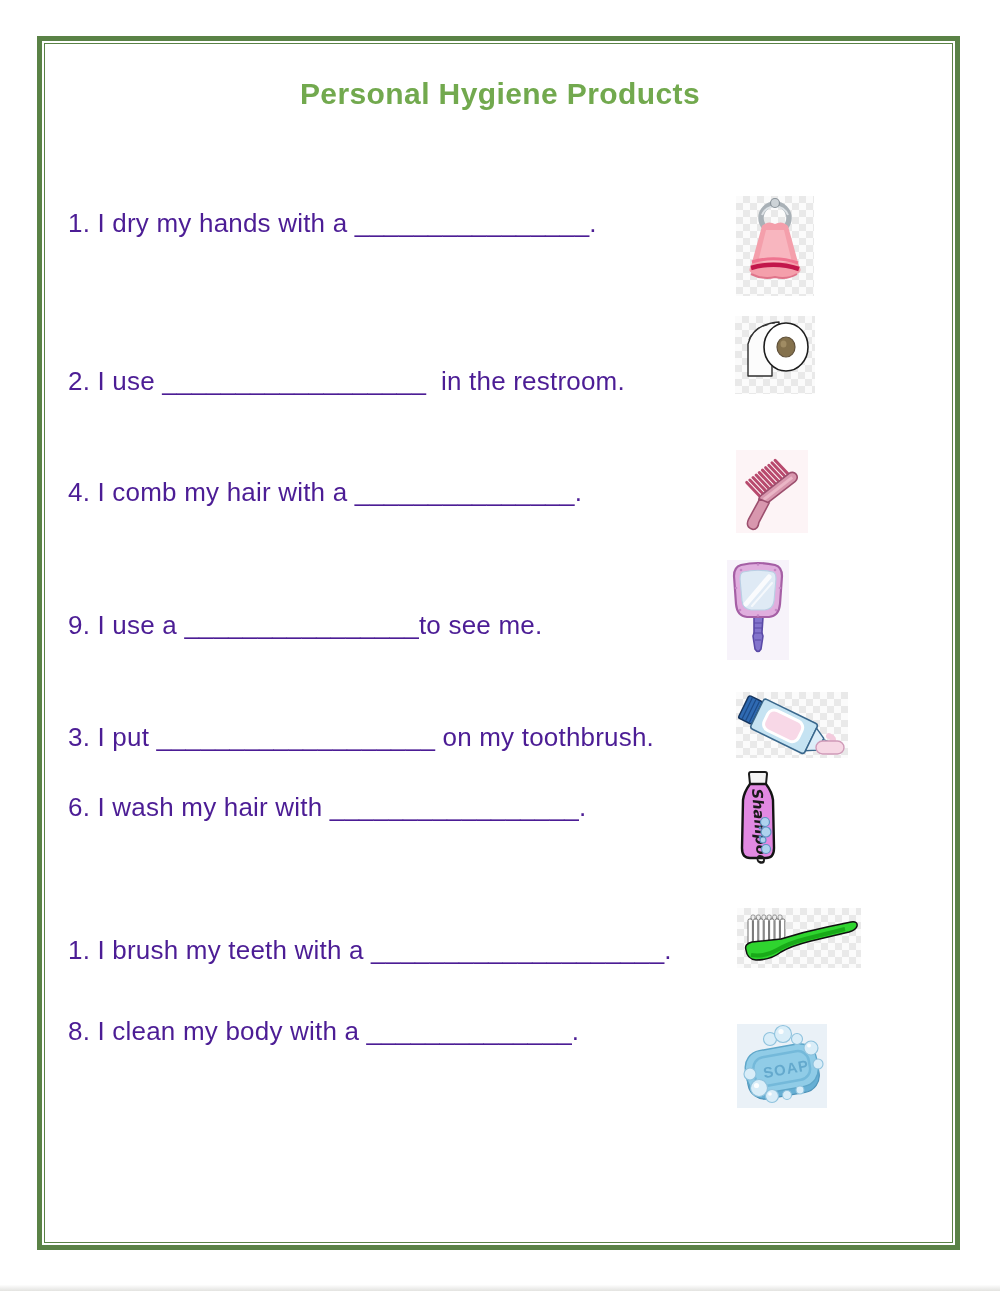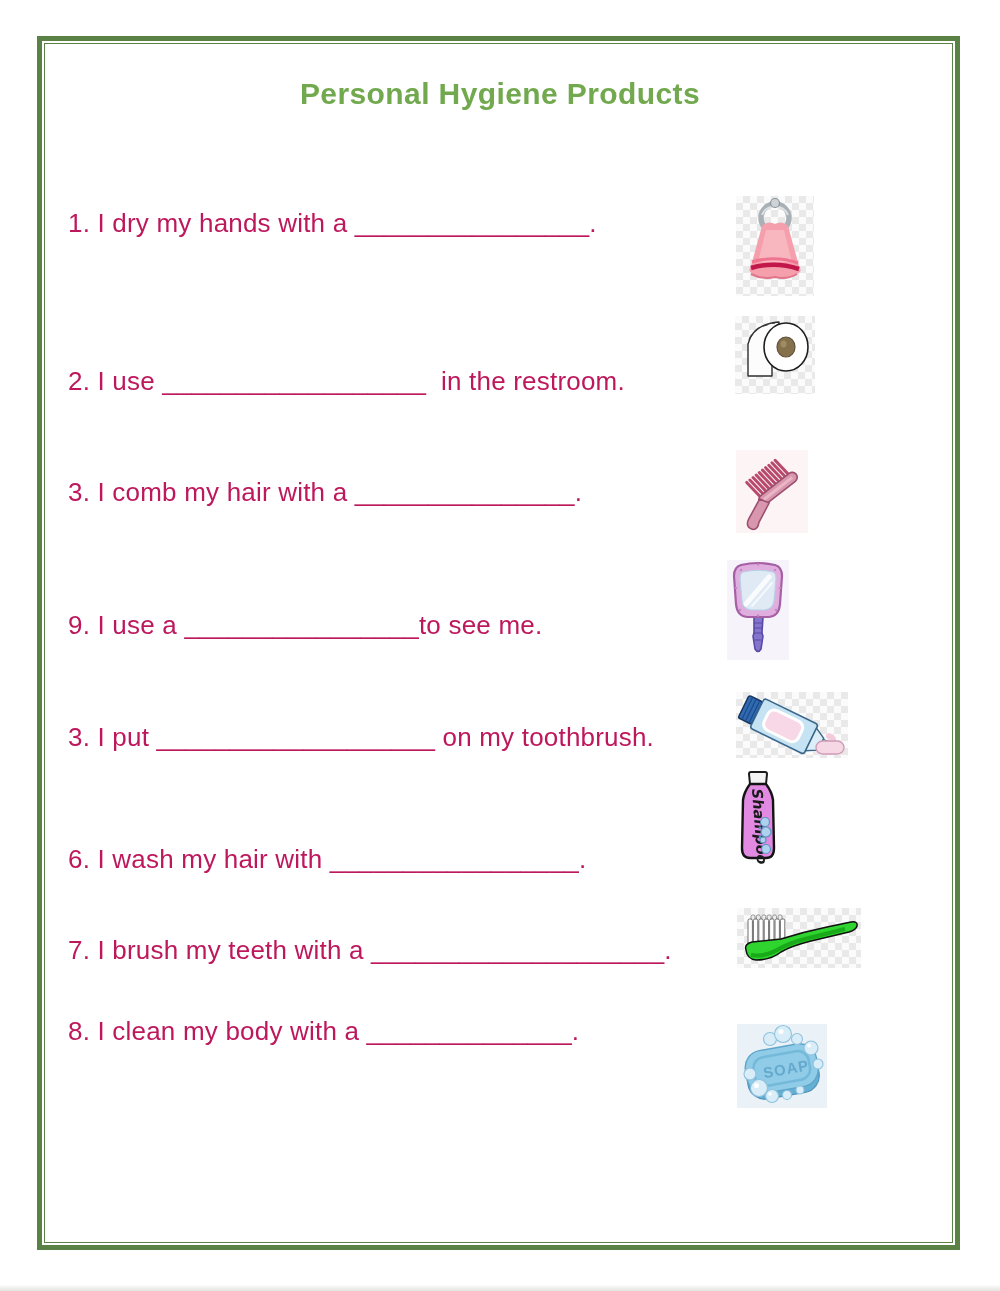--- a/index.html
+++ b/index.html
@@ -20,21 +20,21 @@
   }
   .title{
     position:absolute;left:0;right:0;top:58px;
     text-align:center;
     font-size:30px;font-weight:bold;color:#72a94e;
     letter-spacing:.4px;
     margin-top:19px;
   }
   .sentence{
     position:absolute;left:68px;
-    font-size:26px;color:#be185d;
+    font-size:26px;color:#4c1d95;
     white-space:nowrap;line-height:1.1;
     letter-spacing:.2px;
   }
   .fig{
     position:absolute;
     display:flex;align-items:center;justify-content:center;
   }
   .checker{
     background-color:#fbfbfb;
     background-image:
@@ -53,25 +53,25 @@
 <body>
 
 <div class="frame">
   <div class="frame-inner"></div>
 </div>
 
 <div class="title">Personal Hygiene Products</div>
 
 <div class="sentence" style="top:209px">1. I dry my hands with a ________________.</div>
 <div class="sentence" style="top:367px">2. I use __________________ &nbsp;in the restroom.</div>
-<div class="sentence" style="top:478px">3. I comb my hair with a _______________.</div>
+<div class="sentence" style="top:478px">4. I comb my hair with a _______________.</div>
 <div class="sentence" style="top:611px">9. I use a ________________to see me.</div>
 <div class="sentence" style="top:723px">3. I put ___________________ on my toothbrush.</div>
-<div class="sentence" style="top:845px">6. I wash my hair with _________________.</div>
-<div class="sentence" style="top:936px">7. I brush my teeth with a ____________________.</div>
+<div class="sentence" style="top:793px">6. I wash my hair with _________________.</div>
+<div class="sentence" style="top:936px">1. I brush my teeth with a ____________________.</div>
 <div class="sentence" style="top:1017px">8. I clean my body with a ______________.</div>
 
 <div class="fig checker" style="left:736px;top:196px;width:78px;height:100px">
   <svg width="78" height="100" viewBox="0 0 78 100">
     <circle cx="39" cy="22" r="14" fill="none" stroke="#a9b1b7" stroke-width="5.5"></circle>
     <path d="M26,19 A14,14 0 0 1 52,19" stroke="#dde2e6" stroke-width="2" fill="none"></path>
     <circle cx="39" cy="7" r="4.5" fill="#cdd3d7" stroke="#8b949b" stroke-width="1.2"></circle>
     <path d="M26,30 Q32,24 39,28 Q46,24 52,30 L63,70 Q67,75 61,78 Q50,84 39,81 Q28,84 17,78 Q11,75 15,70 Z" fill="#f49fab"></path>
     <path d="M30,34 L48,34 L56,66 L22,66 Z" fill="#f9bcc4" opacity="0.8"></path>
     <path d="M16,66 Q39,59 62,67" fill="none" stroke="#ef7490" stroke-width="3"></path>

